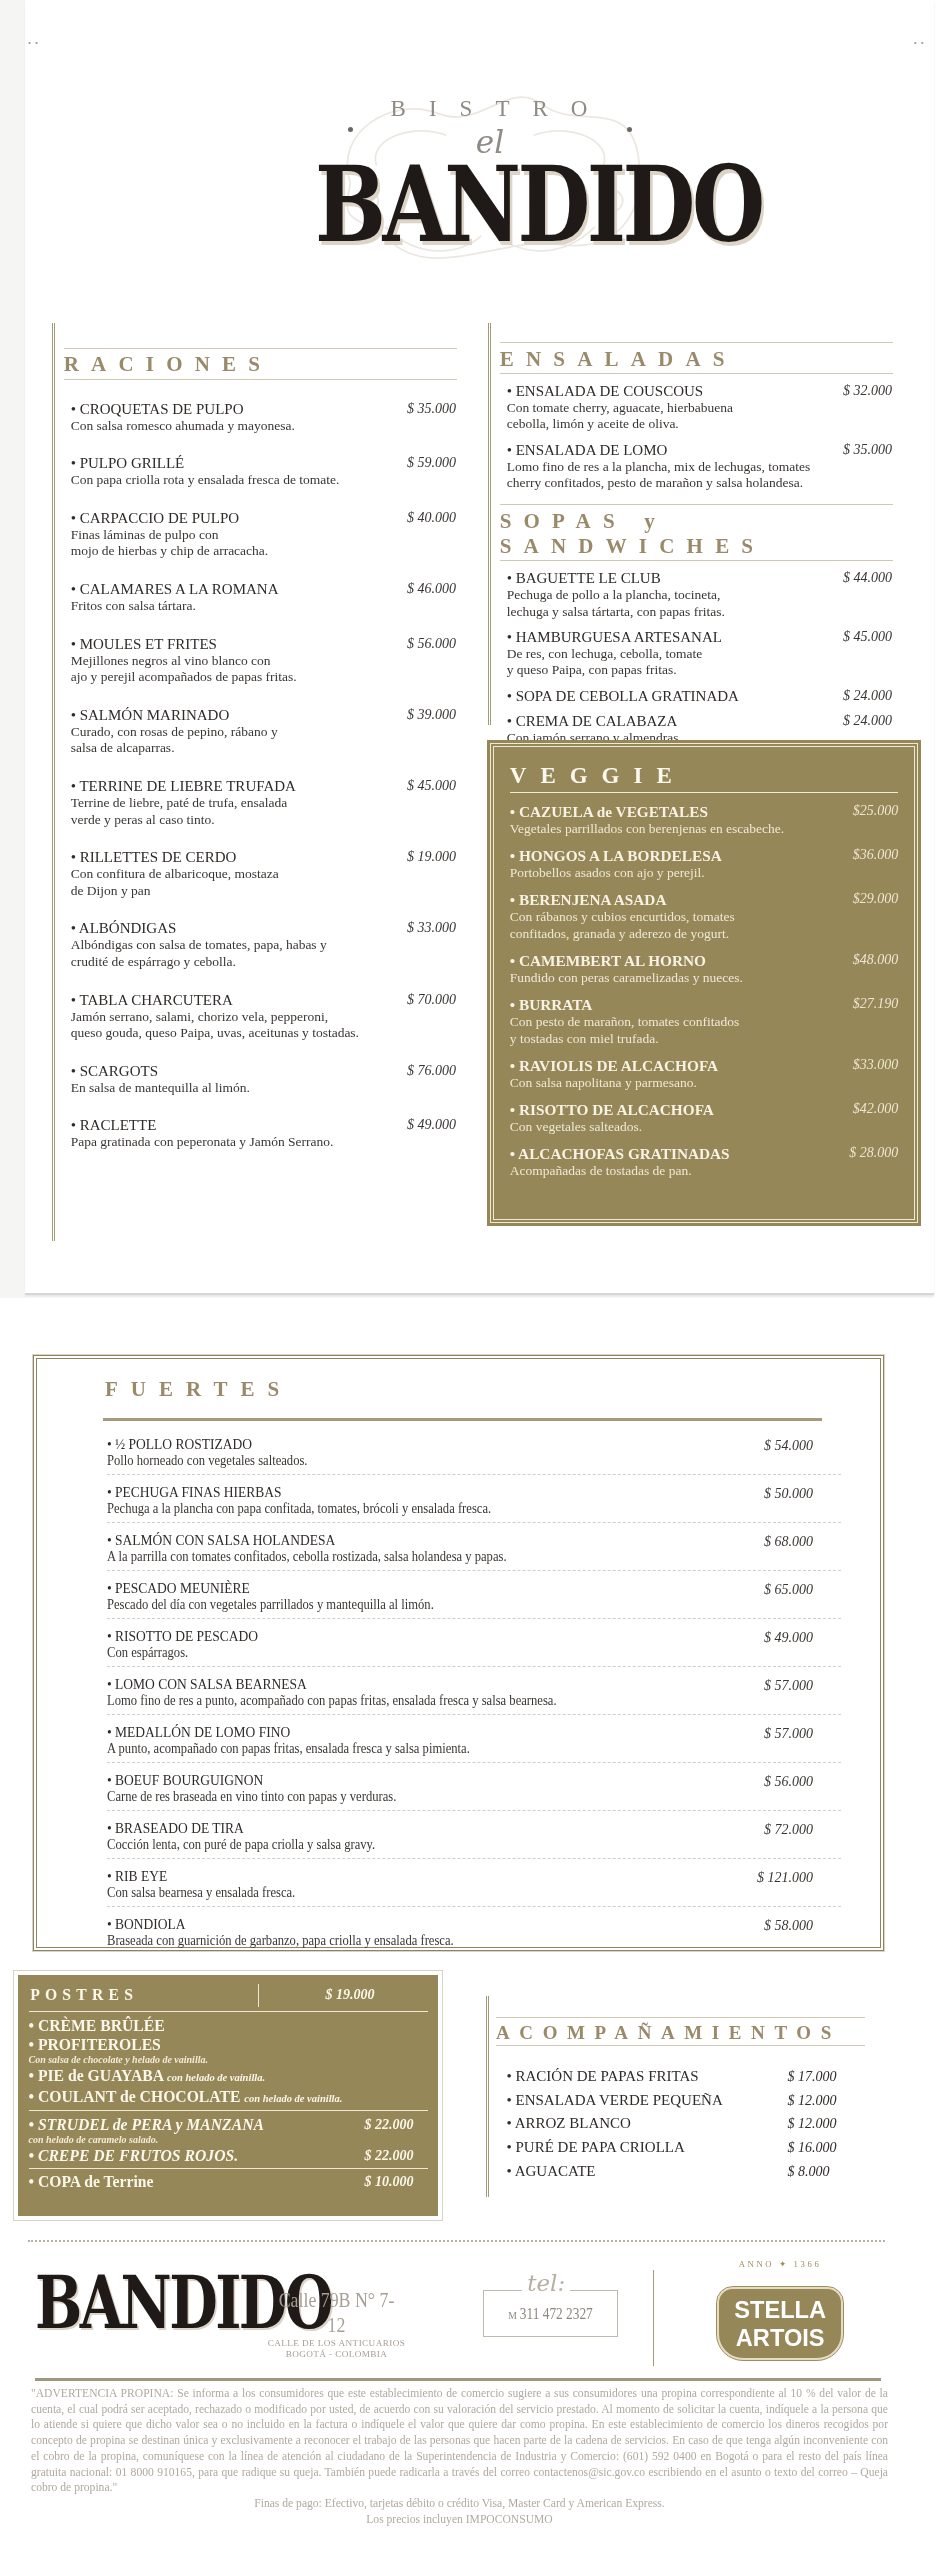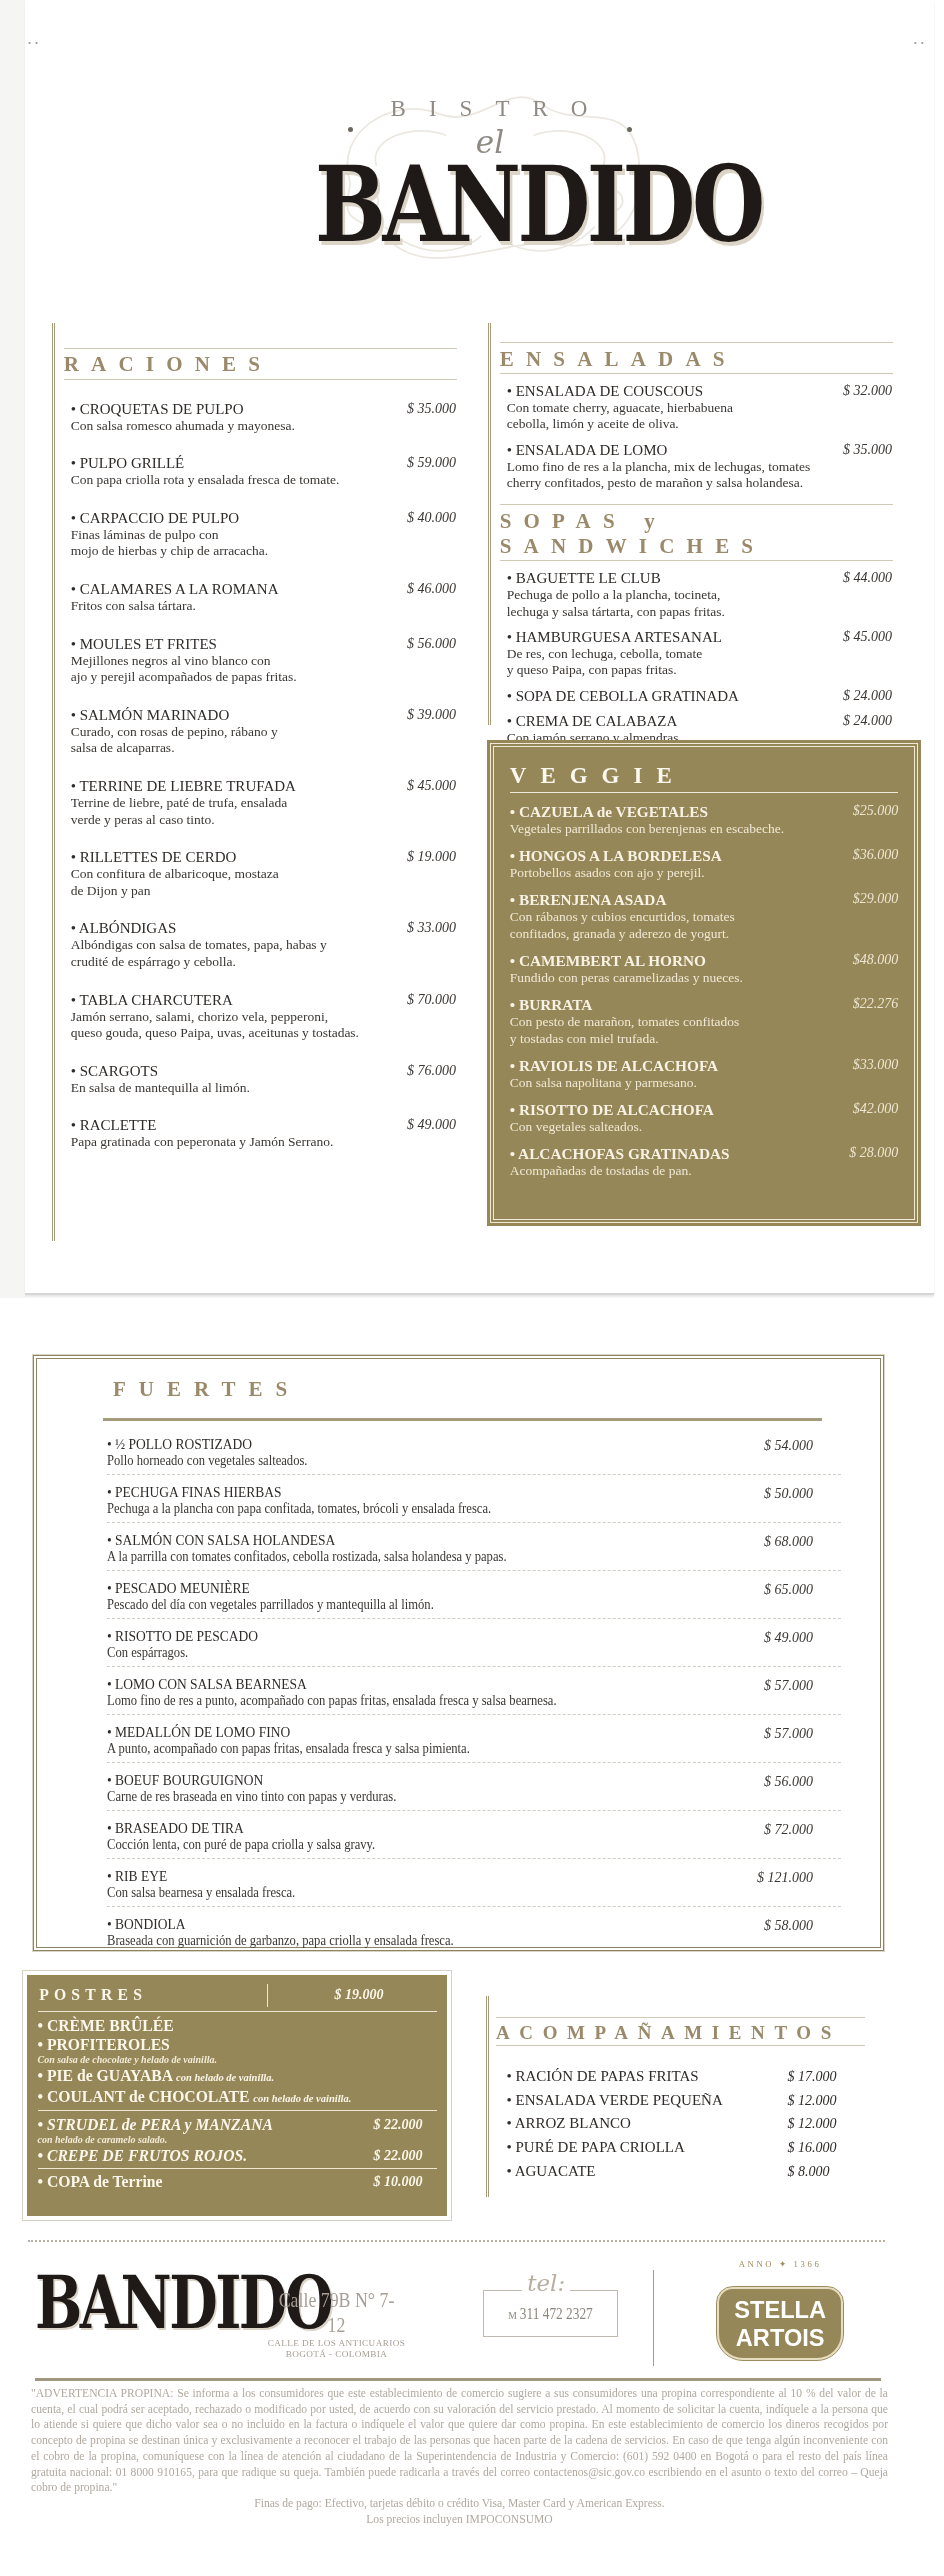--- a/index.html
+++ b/index.html
@@ -37,30 +37,30 @@
   .veggie { position: absolute; left: 487px; top: 740px; width: 434px; height: 486px; background: #968758; padding: 6.1px; }
   .veggie-inner { width: 100%; height: 100%; border: 0.9px solid #efe9d8; outline: 0.9px solid #efe9d8; outline-offset: 2.6px; padding: 15.7px 15.7px; }
   .veggie-title { font-size: 23px; letter-spacing: 14px; color: #fbf8ef; font-weight: bold; border-bottom: 1.7px solid #f0ead8; padding-bottom: 3.5px; }
   .veg-item { position: relative; margin-top: 9.6px; color: #f7f2e4; }
   .veg-name { font-size: 15.3px; font-weight: bold; }
   .veg-price { position: absolute; right: 0; top: 0; font-style: italic; font-size: 14px; color: #ece5cf; }
   .veg-desc { font-size: 13.5px; line-height: 16.6px; color: #efe8d5; }
 
   
   .fuertes { position: absolute; left: 33px; top: 1355px; width: 851px; height: 596px; border: 4.4px double #8e8462; outline: 0.9px solid #d9d4c4; background: #fff; }
-  .fuertes-title { position: absolute; left: 76px; top: 17.5px; font-size: 21px; letter-spacing: 13px; color: #9a8a6a; font-weight: bold; }
+  .fuertes-title { position: absolute; left: 68px; top: 17.5px; font-size: 21px; letter-spacing: 13px; color: #9a8a6a; font-weight: bold; }
   .fuertes-rule { position: absolute; left: 66px; top: 59px; width: 719px; height: 2.6px; background: #a49a7c; }
   .fuertes-list { position: absolute; left: 70px; top: 68px; width: 734px; }
   .f-item { position: relative; padding: 8.7px 0 5.2px 0; border-bottom: 1.7px dashed #d2cec5; height: 48px; }
   .f-item:last-child { border-bottom: none; }
   .f-name { font-size: 15px; color: #2f2b29; font-family: "Liberation Serif", serif; transform: scaleX(0.9); transform-origin: left; display: inline-block; }
   .f-price { position: absolute; right: 28px; top: 10.5px; font-style: italic; font-size: 14px; }
   .f-desc { font-size: 14px; color: #3a3633; transform: scaleX(0.9); transform-origin: left; white-space: nowrap; }
 
-  .postres { position: absolute; left: 23px; top: 1971px; width: 428px; height: 249px; background: #968758; border: 4.4px solid #fff; outline: 1.7px solid #d8d2c2; padding: 7px 10.5px; color: #fbf7ea; }
+  .postres { position: absolute; left: 14px; top: 1971px; width: 428px; height: 249px; background: #968758; border: 4.4px solid #fff; outline: 1.7px solid #d8d2c2; padding: 7px 10.5px; color: #fbf7ea; }
   .post-head { position: relative; height: 30px; border-bottom: 1.7px solid #efe8d4; }
   .post-title { font-size: 15.7px; letter-spacing: 5.2px; font-weight: bold; position: absolute; left: 1.7px; top: 3.5px; }
   .post-sep { position: absolute; left: 229px; top: 1.7px; width: 1.7px; height: 23px; background: #efe8d4; }
   .post-head-price { position: absolute; left: 297px; top: 5.2px; font-style: italic; font-weight: bold; font-size: 14px; }
   .post-item { position: relative; font-weight: bold; font-size: 15.7px; line-height: 19px; }
   .post-item .light { font-size: 10.5px; font-style: italic; font-weight: bold; }
   .post-sub { font-size: 10px; font-style: italic; font-weight: bold; line-height: 12.2px; color: #f3ecd8; }
   .post-price { position: absolute; right: 14px; top: 0; font-style: italic; font-size: 14px; font-weight: bold; }
   .post-group { padding: 3.5px 0 2.6px; }
   .post-group.bordered { border-top: 1.7px solid #efe8d4; }
@@ -262,21 +262,21 @@
           <div class="veg-desc">Con rábanos y cubios encurtidos, tomates</div>
           <div class="veg-desc">confitados, granada y aderezo de yogurt.</div>
         </div>
         <div class="veg-item">
           <div class="veg-name">• CAMEMBERT AL HORNO</div>
           <div class="veg-price">$48.000</div>
           <div class="veg-desc">Fundido con peras caramelizadas y nueces.</div>
         </div>
         <div class="veg-item">
           <div class="veg-name">• BURRATA</div>
-          <div class="veg-price">$22.276</div>
+          <div class="veg-price">$27.190</div>
           <div class="veg-desc">Con pesto de marañon, tomates confitados</div>
           <div class="veg-desc">y tostadas con miel trufada.</div>
         </div>
         <div class="veg-item">
           <div class="veg-name">• RAVIOLIS DE ALCACHOFA</div>
           <div class="veg-price">$33.000</div>
           <div class="veg-desc">Con salsa napolitana y parmesano.</div>
         </div>
         <div class="veg-item">
           <div class="veg-name">• RISOTTO DE ALCACHOFA</div>

